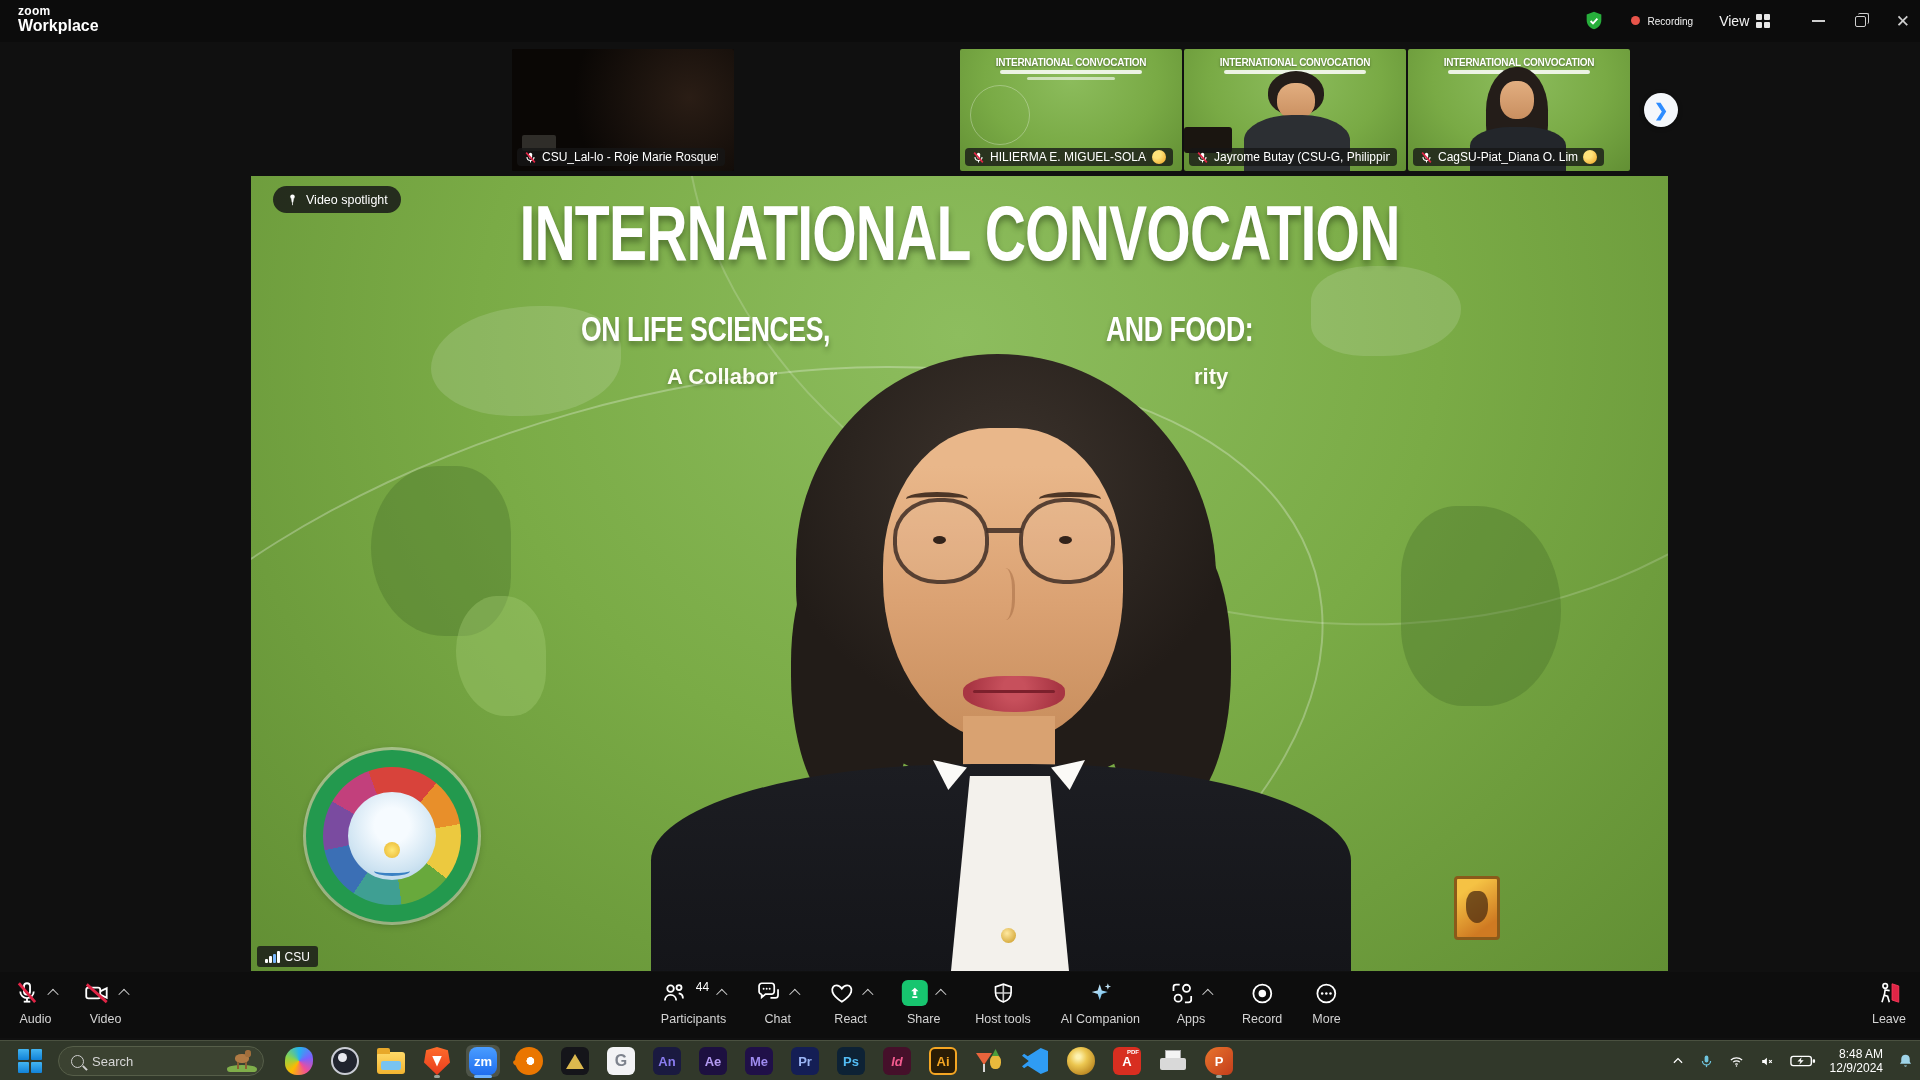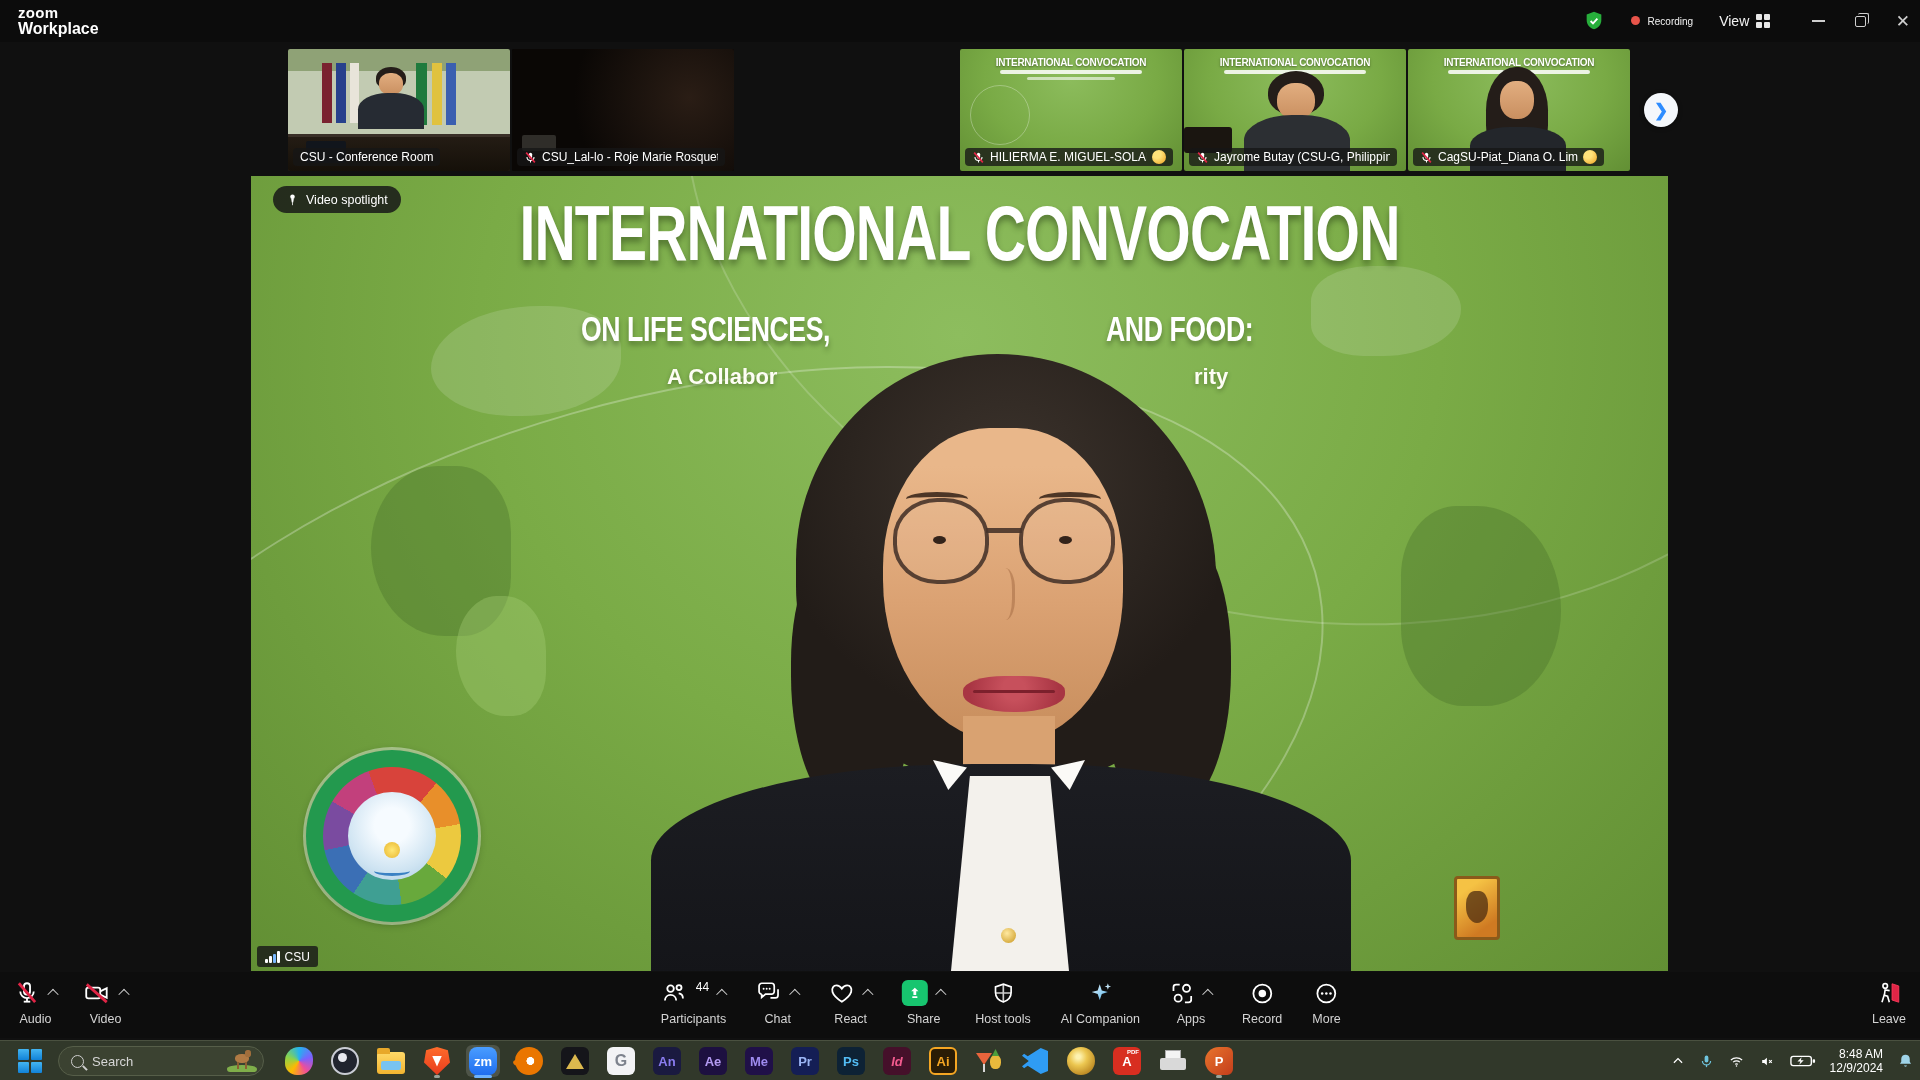--- a/index.html
+++ b/index.html
@@ -4,21 +4,21 @@
 <style>
   * { margin:0; padding:0; box-sizing:border-box; }
   html,body { width:1920px; height:1080px; background:#000; overflow:hidden;
               font-family:"Liberation Sans", sans-serif; }
   #stage { position:relative; width:1920px; height:1080px; background:#101010; }
   .abs { position:absolute; }
 
   
   #titlebar { position:absolute; left:0; top:0; width:1920px; height:42px; background:#0c0c0c; }
   .brand { position:absolute; left:18px; top:5px; color:#fff; line-height:1.05; }
-  .brand .b1 { font-size:15px; font-weight:bold; letter-spacing:.3px; }
+  .brand .b1 { font-size:12px; font-weight:bold; letter-spacing:.3px; }
   .brand .b2 { font-size:16px; font-weight:bold; }
   #tb-right { position:absolute; right:10px; top:0; height:42px; display:flex; align-items:center; gap:26px; }
   .rec { display:flex; gap:8px; color:#f2f2f2; font-size:10px; }
   .rec-dot { width:9px; height:9px; border-radius:50%; background:#e8544a; }
   .view-btn { display:flex; align-items:center; gap:7px; color:#f2f2f2; font-size:14px; }
   .grid-ico { display:grid; grid-template-columns:6px 6px; grid-template-rows:6px 6px; gap:1.5px; }
   .grid-ico span { background:#e8e8e8; border-radius:1px; }
   .winctl { display:flex; align-items:center; gap:30px; margin-left:16px; }
   .wc-min { width:13px; height:2px; background:#cfcfcf; }
   .wc-rst { width:11px; height:11px; border:1.6px solid #cfcfcf; border-radius:2px; position:relative; }
@@ -241,37 +241,20 @@
           </span>
       </span>
       <span class="winctl">
         <span class="wc-min"></span>
         <span class="wc-rst"></span>
         <span class="wc-x">✕</span>
       </span>
     </div>
   </div>
 
-  <div class="thumb" style="left:288px;">
-    <div class="abs" style="inset:0;background:linear-gradient(180deg,#8fa276 0 18%,#c2cbb2 18% 70%,#3a3028 70%);"></div>
-    <div class="abs" style="left:34px;top:14px;width:10px;height:60px;background:#7a2230;"></div>
-    <div class="abs" style="left:48px;top:14px;width:10px;height:60px;background:#27418c;"></div>
-    <div class="abs" style="left:62px;top:14px;width:9px;height:60px;background:#e8e4da;"></div>
-    <div class="abs" style="left:128px;top:14px;width:11px;height:62px;background:#1f7a3d;"></div>
-    <div class="abs" style="left:144px;top:14px;width:10px;height:62px;background:#e0c23f;"></div>
-    <div class="abs" style="left:158px;top:14px;width:10px;height:62px;background:#3a5fb0;"></div>
-    <div class="fig-hair" style="left:88px;top:18px;width:30px;height:22px;border-radius:50% 50% 40% 40%;"></div>
-    <div class="fig-face" style="left:91px;top:24px;width:24px;height:22px;border-radius:45%;"></div>
-    <div class="fig-body" style="left:70px;top:44px;width:66px;height:36px;border-radius:45% 45% 0 0;background:#262b33;"></div>
-    <div class="abs" style="left:0;bottom:0;width:222px;height:34px;background:linear-gradient(180deg,#241c14,#151009);"></div>
-    <div class="abs" style="left:18px;bottom:8px;width:40px;height:22px;background:#11151c;border-radius:2px;"></div>
-    <div class="nametag">
-      <span class="nm">CSU - Conference Room</span>
-    </div>
-  </div>
 
   <div class="thumb" style="left:512px;">
     <div class="abs" style="inset:0;background:radial-gradient(circle at 80% 40%, #2a1d15 0%, #0a0705 60%);"></div>
     <div class="abs" style="left:10px;bottom:20px;width:34px;height:16px;background:rgba(160,160,150,.25);border-radius:2px;"></div>
     <div class="nametag">
       <span class="mic-mut">
         <svg viewBox="0 0 24 24" width="13" height="13">
             <rect x="9" y="3" width="6" height="11" rx="3" fill="#fff"></rect>
             <path d="M5.5 11a6.5 6.5 0 0 0 13 0" stroke="#fff" stroke-width="2" fill="none"></path>
             <line x1="12" y1="17.5" x2="12" y2="21" stroke="#fff" stroke-width="2"></line>

